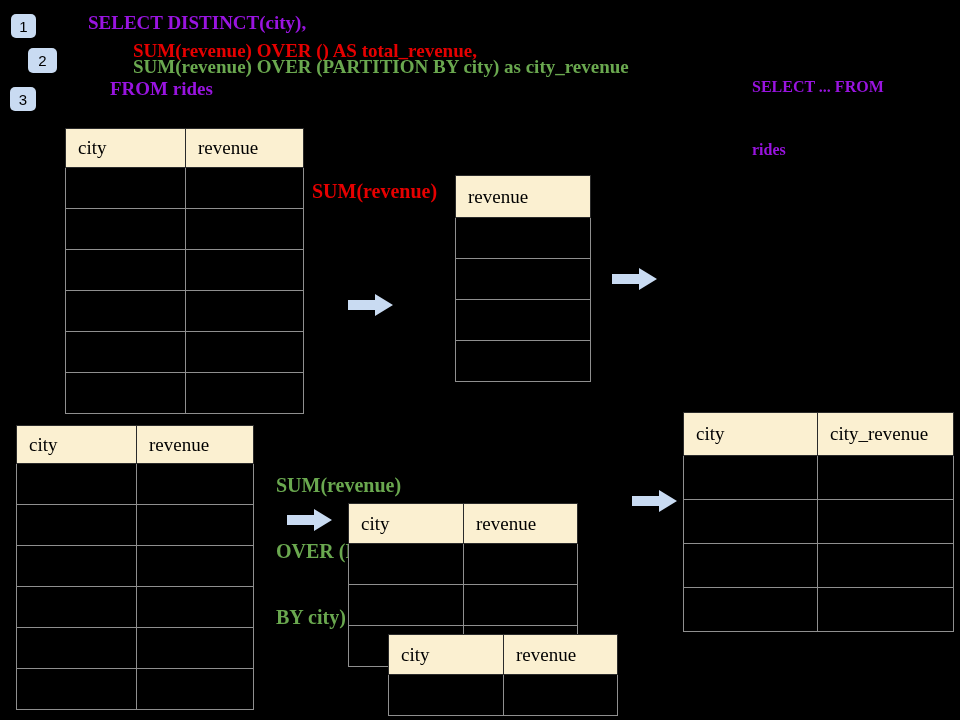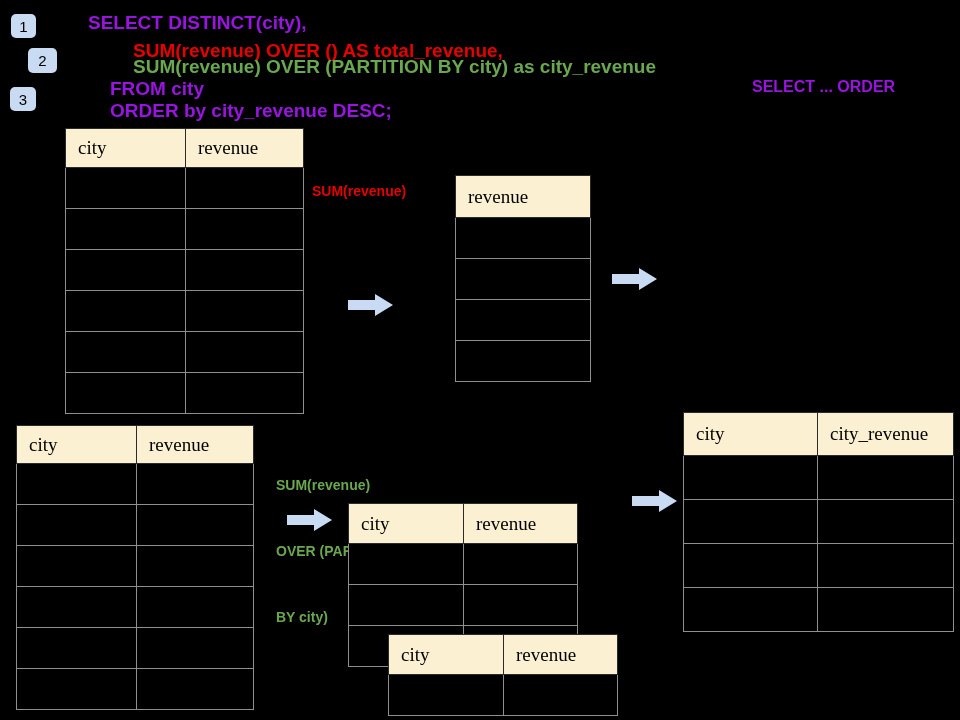--- a/index.html
+++ b/index.html
@@ -16,25 +16,25 @@
     background:var(--background);
     font-family:"Liberation Sans",sans-serif;
   }
   
   .badge{
     position:absolute;background:var(--accent-blue);border-radius:5px;
     color:#000;font-size:15px;display:flex;align-items:center;justify-content:center;
   }
   
   .code{
-    position:absolute;font-family:Liberation Sans, sans-serif;
+    position:absolute;font-family:Liberation Serif, serif;
     font-weight:bold;font-size:19px;line-height:22px;white-space:pre;
   }
   .code.small{font-size:16px;line-height:21px;}
-  .code.label{font-size:14px;line-height:22px;}
+  .code.label{font-size:20px;line-height:22px;}
   .purple{color:var(--code-purple);}
   .red{color:var(--code-red);}
   .green{color:var(--code-green);}
   
   table.tbl{
     position:absolute;border-collapse:collapse;table-layout:fixed;
     background:var(--background);
     font-family:Liberation Serif, serif;
   }
   table.tbl th{
@@ -61,25 +61,25 @@
 
 <div class="canvas">
 
   <div class="badge" style="left:11px;top:14px;width:25px;height:24px">1</div>
   <div class="badge" style="left:28px;top:48px;width:29px;height:25px">2</div>
   <div class="badge" style="left:10px;top:87px;width:26px;height:24px">3</div>
 
   <div class="code purple" style="left:88px;top:12px">SELECT DISTINCT(city),</div>
   <div class="code red" style="left:133px;top:40px">SUM(revenue) OVER () AS total_revenue,</div>
   <div class="code green" style="left:133px;top:56px">SUM(revenue) OVER (PARTITION BY city) as city_revenue</div>
-  <div class="code purple" style="left:110px;top:78px">FROM city</div>
-  <div class="code purple" style="left:110px;top:100px">ORDER by city_revenue DESC;</div>
+  <div class="code purple" style="left:110px;top:78px">FROM rides</div>
 
   <div class="code small purple" style="left:752px;top:34px">
-    <div>SELECT ... ORDER</div>
+    <div>SELECT ... FROM</div>
+    <div>rides</div>
   </div>
 
   <div class="code label red" style="left:312px;top:136px">
     <div>SUM(revenue)</div>
   </div>
 
   <div class="code label green" style="left:276px;top:430px">
     <div>SUM(revenue)</div>
     <div>OVER (PARTITION</div>
     <div>BY city)</div>

